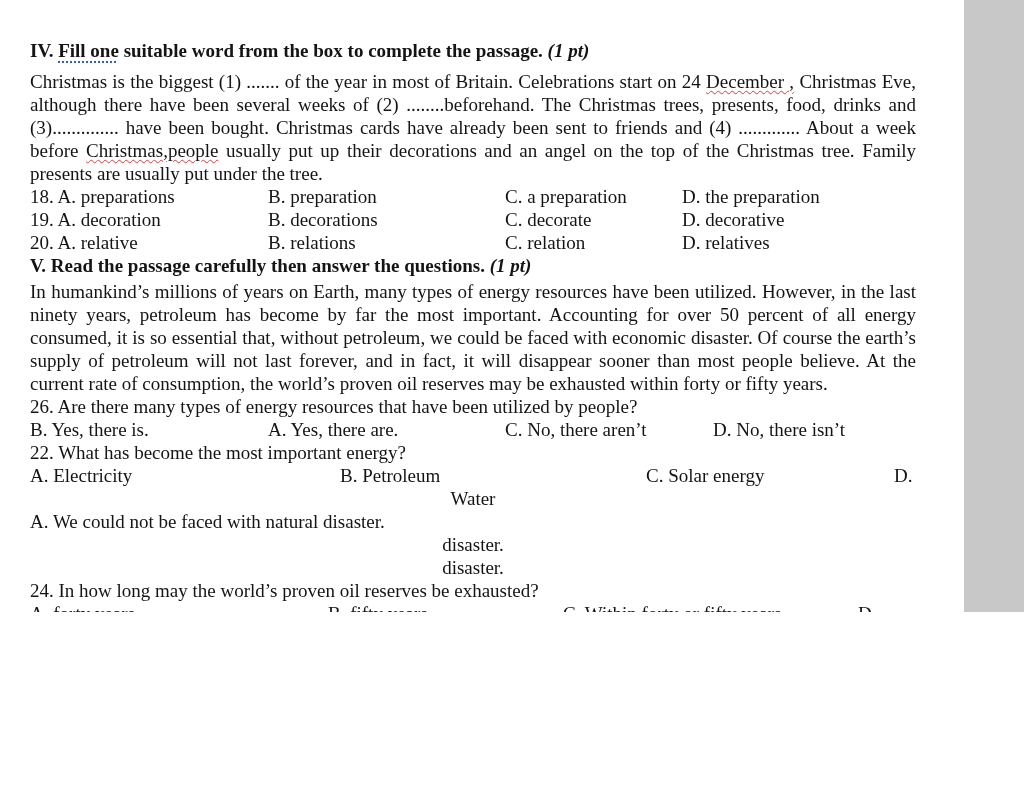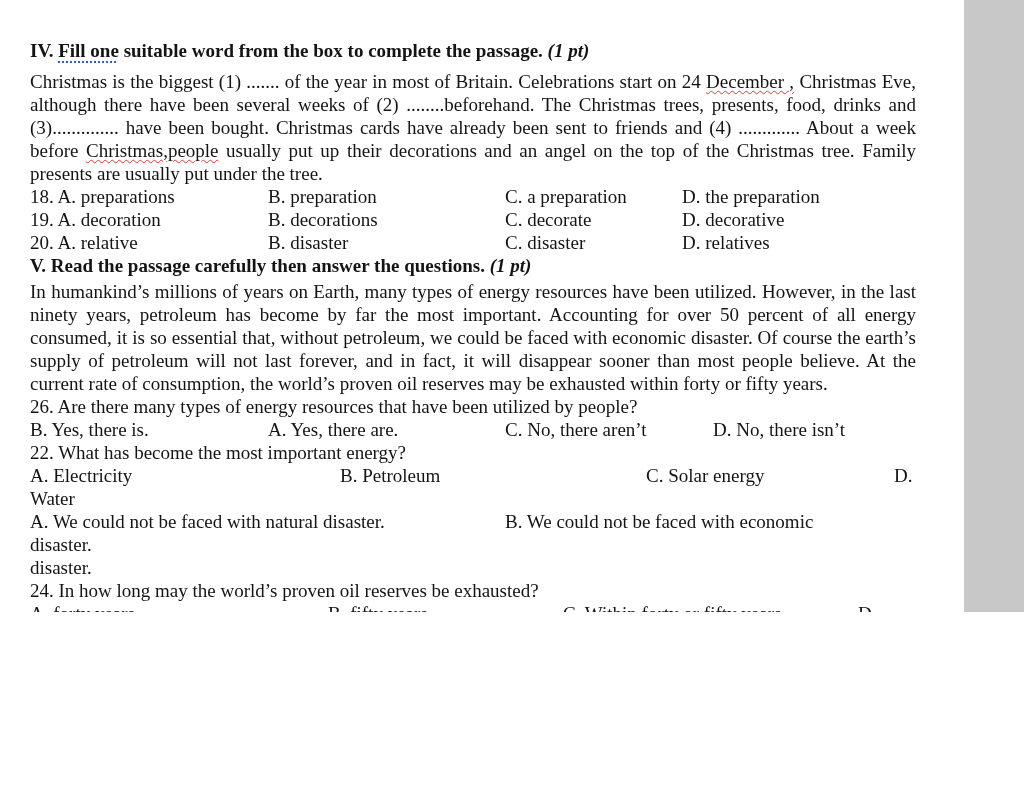--- a/index.html
+++ b/index.html
@@ -38,21 +38,21 @@
     text-underline-offset:2px;
   }
   .qrow { display:grid; }
   .qrow > span { white-space:nowrap; overflow:visible; }
   .cols-17 { grid-template-columns:238px 237px 177px auto; }
   .cols-21 { grid-template-columns:238px 237px 208px auto; }
   .cols-22 { grid-template-columns:298px 294px 236px auto;gap:12px; }
   .cols-23 { grid-template-columns:475px auto; }
   .cols-24 { grid-template-columns:298px 235px 295px auto; }
   .stem { white-space:nowrap; }
-  .wrapline { white-space:nowrap; }
+  .wrapline { white-space:nowrap;text-align:center; }
 </style>
 </head>
 <body>
 
 <div class="page">
   <div class="content">
 
     <p class="h-sec"><span>IV. </span><span class="sc-blue">Fill one</span><span> suitable word from the box to complete the passage. </span><span class="pts">(1 pt)</span></p>
 
     <p class="passage"><span>Christmas is the biggest (1) ....... of the year in most of Britain. Celebrations start on 24 </span><span class="sc-red">December ,</span><span> Christmas Eve, although there have been several weeks of (2) ........beforehand. The Christmas trees, presents, food, drinks and (3).............. have been bought. Christmas cards have already been sent to friends and (4) ............. About a week before </span><span class="sc-red">Christmas,people</span><span> usually put up their decorations and an angel on the top of the Christmas tree. Family presents are usually put under the tree.</span></p>
@@ -64,22 +64,22 @@
       <span>D. the preparation</span>
     </div>
     <div class="qrow cols-17">
       <span>19. A. decoration</span>
       <span> B. decorations</span>
       <span>C. decorate</span>
       <span>D. decorative</span>
     </div>
     <div class="qrow cols-17">
       <span>20. A. relative</span>
-      <span>B. disaster</span>
-      <span> C. disaster</span>
+      <span>B. relations</span>
+      <span> C. relation</span>
       <span>D. relatives</span>
     </div>
 
     <p class="h-sec5"><span>V. Read the passage carefully then answer the questions. </span><span class="pts">(1 pt)</span></p>
 
     <p class="passage">In humankind’s millions of years on Earth, many types of energy resources have been utilized. However, in the last ninety years, petroleum has become by far the most important. Accounting for over 50 percent of all energy consumed, it is so essential that, without petroleum, we could be faced with economic disaster. Of course the earth’s supply of petroleum will not last forever, and in fact, it will disappear sooner than most people believe. At the current rate of consumption, the world’s proven oil reserves may be exhausted within forty or fifty years.</p>
 
     <p class="stem">26. Are there many types of energy resources that have been utilized by people?</p>
     <div class="qrow cols-21">
       <span>B. Yes, there is.</span>
@@ -92,21 +92,20 @@
     <div class="qrow cols-22">
       <span>A. Electricity</span>
       <span>B. Petroleum</span>
       <span>C. Solar energy</span>
       <span>D.</span>
     </div>
     <p class="wrapline">Water</p>
 
     <div class="qrow cols-23">
       <span>A. We could not be faced with natural disaster.</span>
-      <span>B. We could not be faced with economic</span>
     </div>
     <p class="wrapline">disaster.</p>
     <p class="wrapline">disaster.</p>
 
     <p class="stem">24. In how long may the world’s proven oil reserves be exhausted?</p>
     <div class="qrow cols-24">
       <span>A. forty years</span>
       <span>B. fifty years</span>
       <span>C. Within forty or fifty years.</span>
       <span>D.</span>

